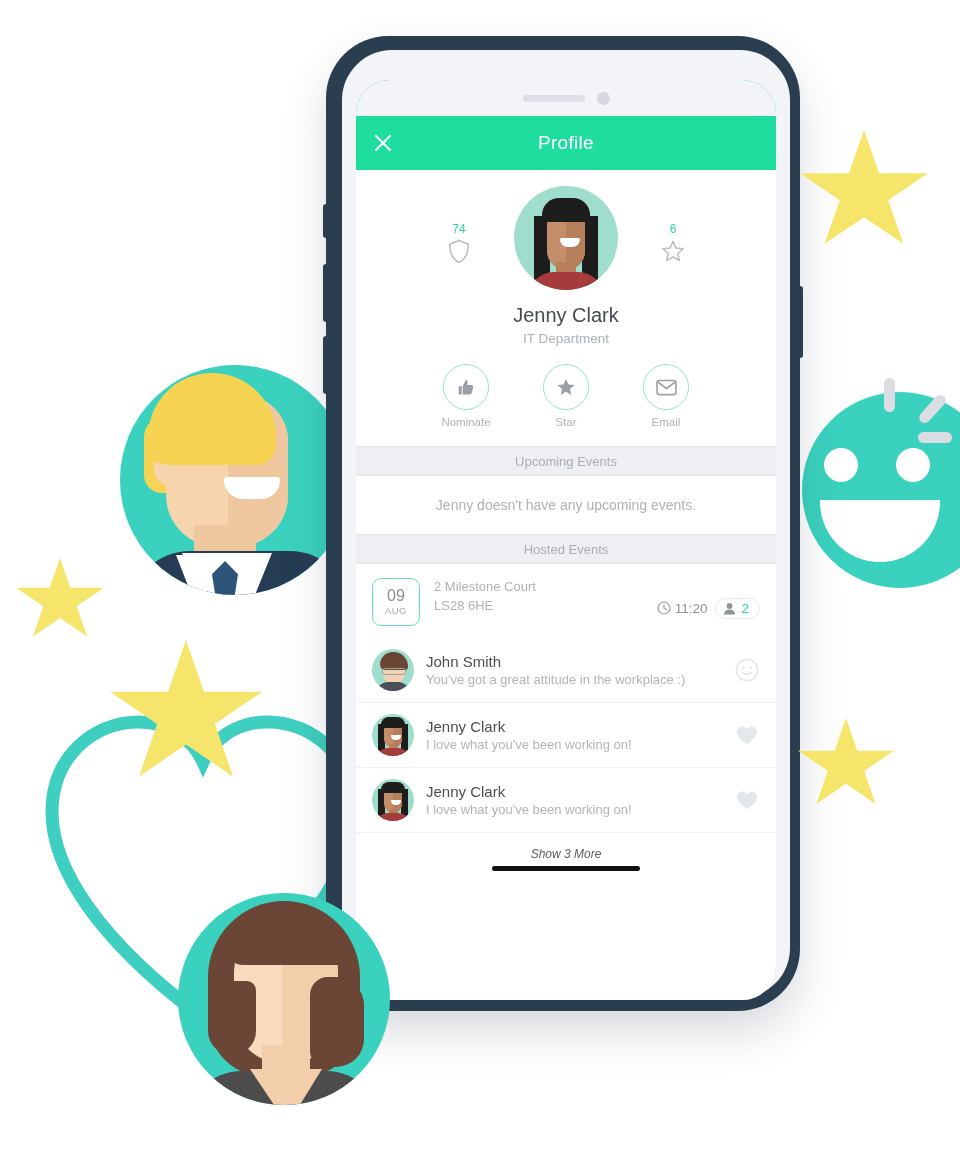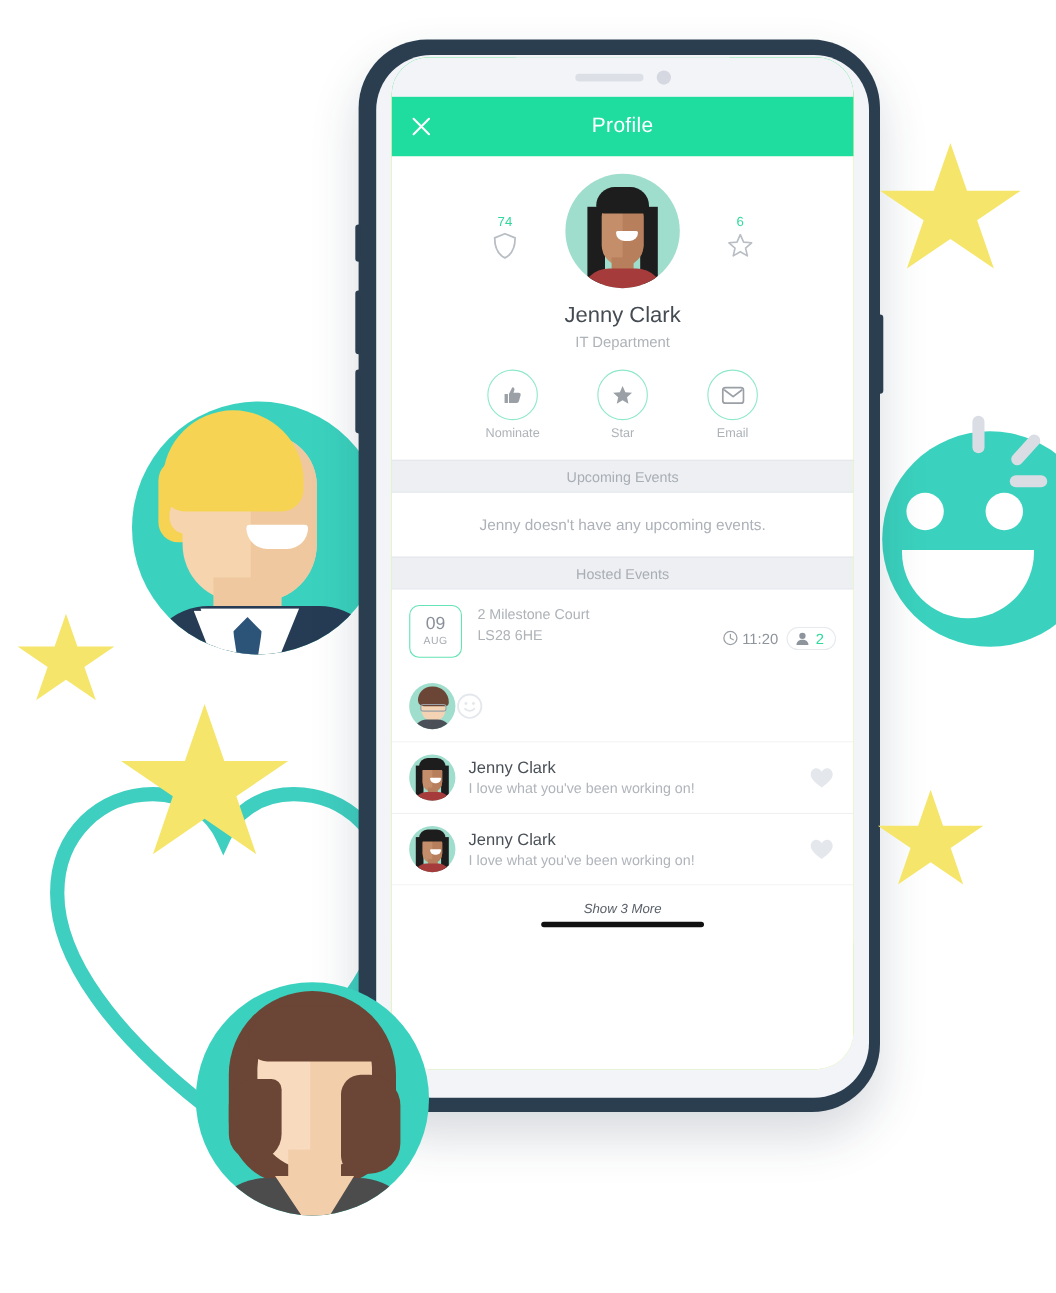--- a/index.html
+++ b/index.html
@@ -93,22 +93,22 @@
   .phone-frame { position: absolute; inset: 0; background: #2B3E50; border-radius: 62px;
     box-shadow: 0 22px 44px rgba(40,55,75,.18); }
   .phone-bezel { position: absolute; left: 16px; top: 14px; width: 448px; height: 948px;
     background: #F2F4F8; border-radius: 50px; }
   .btn-side { position: absolute; background: #2B3E50; border-radius: 3px 0 0 3px; }
   .btn-mute { left: -3px; top: 168px; width: 6px; height: 34px; }
   .btn-up   { left: -3px; top: 228px; width: 6px; height: 58px; }
   .btn-dn   { left: -3px; top: 300px; width: 6px; height: 58px; }
   .btn-pwr  { right: -3px; top: 250px; width: 6px; height: 72px; border-radius: 0 3px 3px 0; }
 
-  .screen { position: absolute; left: 30px; top: 16px; width: 420px; height: 920px;
-    background: #bef264; border-radius: 34px; overflow: hidden; }
+  .screen { position: absolute; left: 30px; top: 44px; width: 420px; height: 920px;
+    background: #f9a8d4; border-radius: 34px; overflow: hidden; }
 
   
   .notch-row { position: absolute; left: 0; top: 0; width: 100%; height: 36px;
     background: #F2F4F8; z-index: 30; display: flex; align-items: center; justify-content: center; }
   .speaker { width: 62px; height: 7px; background: #DCDFE6; border-radius: 4px; }
   .camera { width: 13px; height: 13px; background: #D5D8E0; border-radius: 50%; margin-left: 12px; }
 
   
   .statusbar { position: absolute; left: 0; top: 0; width: 100%; height: 36px;
     background: #1FDD9F; z-index: 20; display: flex; align-items: center;
@@ -396,20 +396,24 @@
         </div>
 
 
         <div class="star-row">
           <div class="sr-avatar">
             <span class="j-face"></span>
               <span class="j-hair"></span>
             <span class="j-glass"></span>
               <span class="j-body"></span>
           </div>
+          <div class="sr-body">
+            <div class="sr-name">John Smith</div>
+            <div class="sr-msg">You've got a great attitude in the workplace :)</div>
+          </div>
           <div class="sr-icon">
             <svg width="24" height="24" viewBox="0 0 24 24">
               <circle cx="12" cy="12" r="10.6" fill="none" stroke="#E4E7EC" stroke-width="1.7"></circle>
               <circle cx="8.6" cy="9.6" r="1.35" fill="#E4E7EC"></circle>
               <circle cx="15.4" cy="9.6" r="1.35" fill="#E4E7EC"></circle>
               <path d="M7.8 14.4 C9.3 16.8 14.7 16.8 16.2 14.4" fill="none" stroke="#E4E7EC" stroke-width="1.7" stroke-linecap="round"></path>
             </svg>
           </div>
         </div>
 

